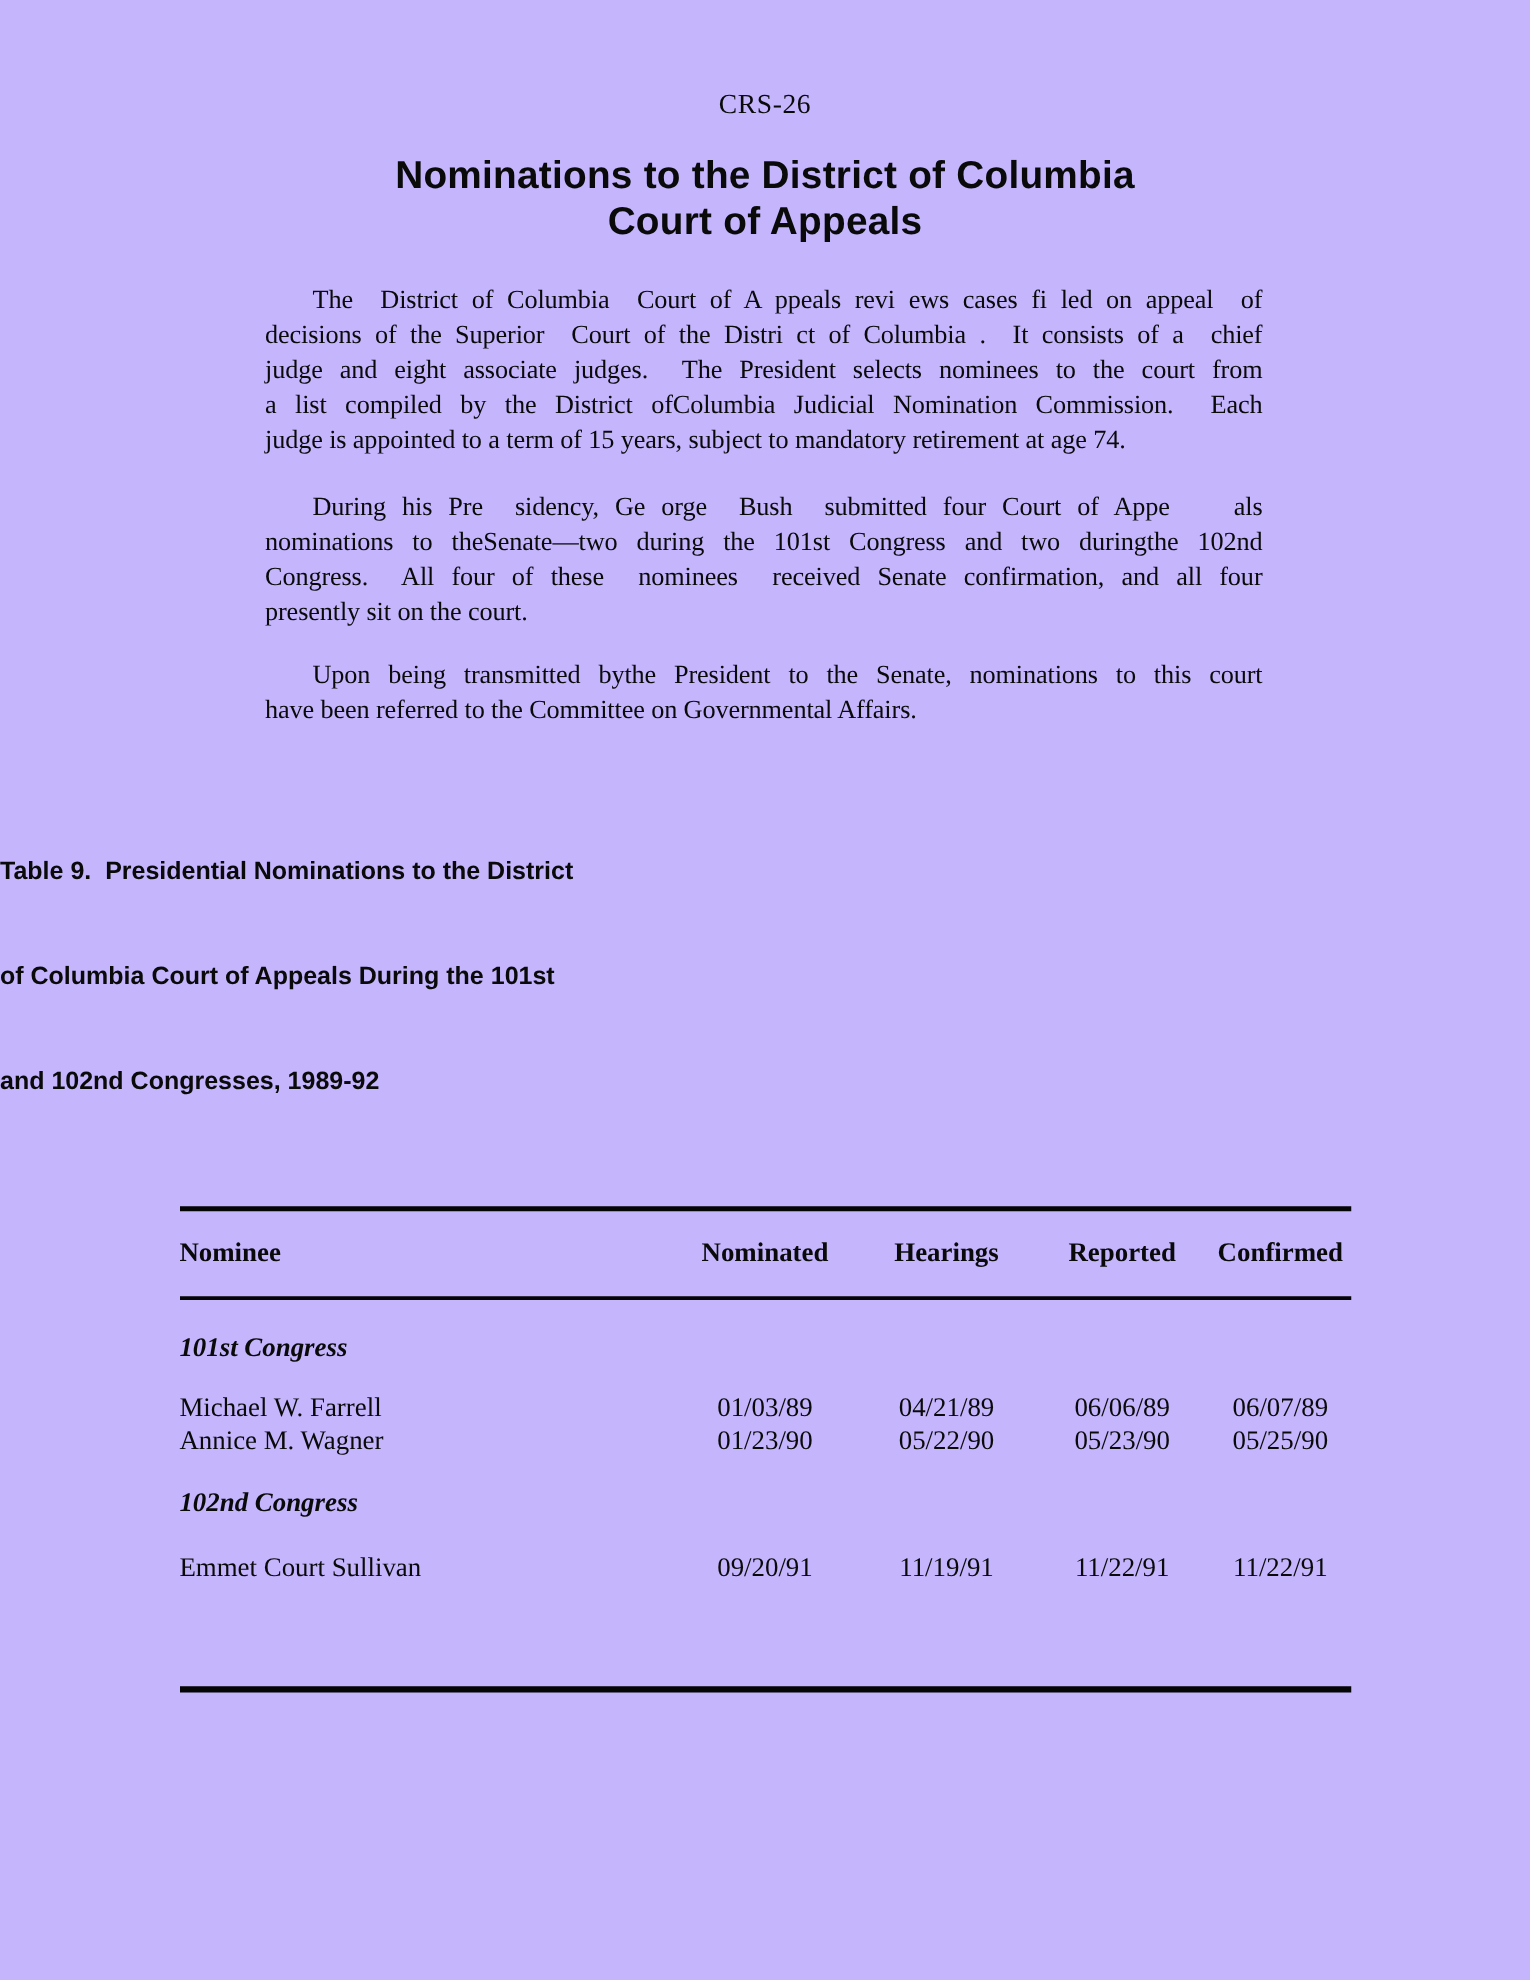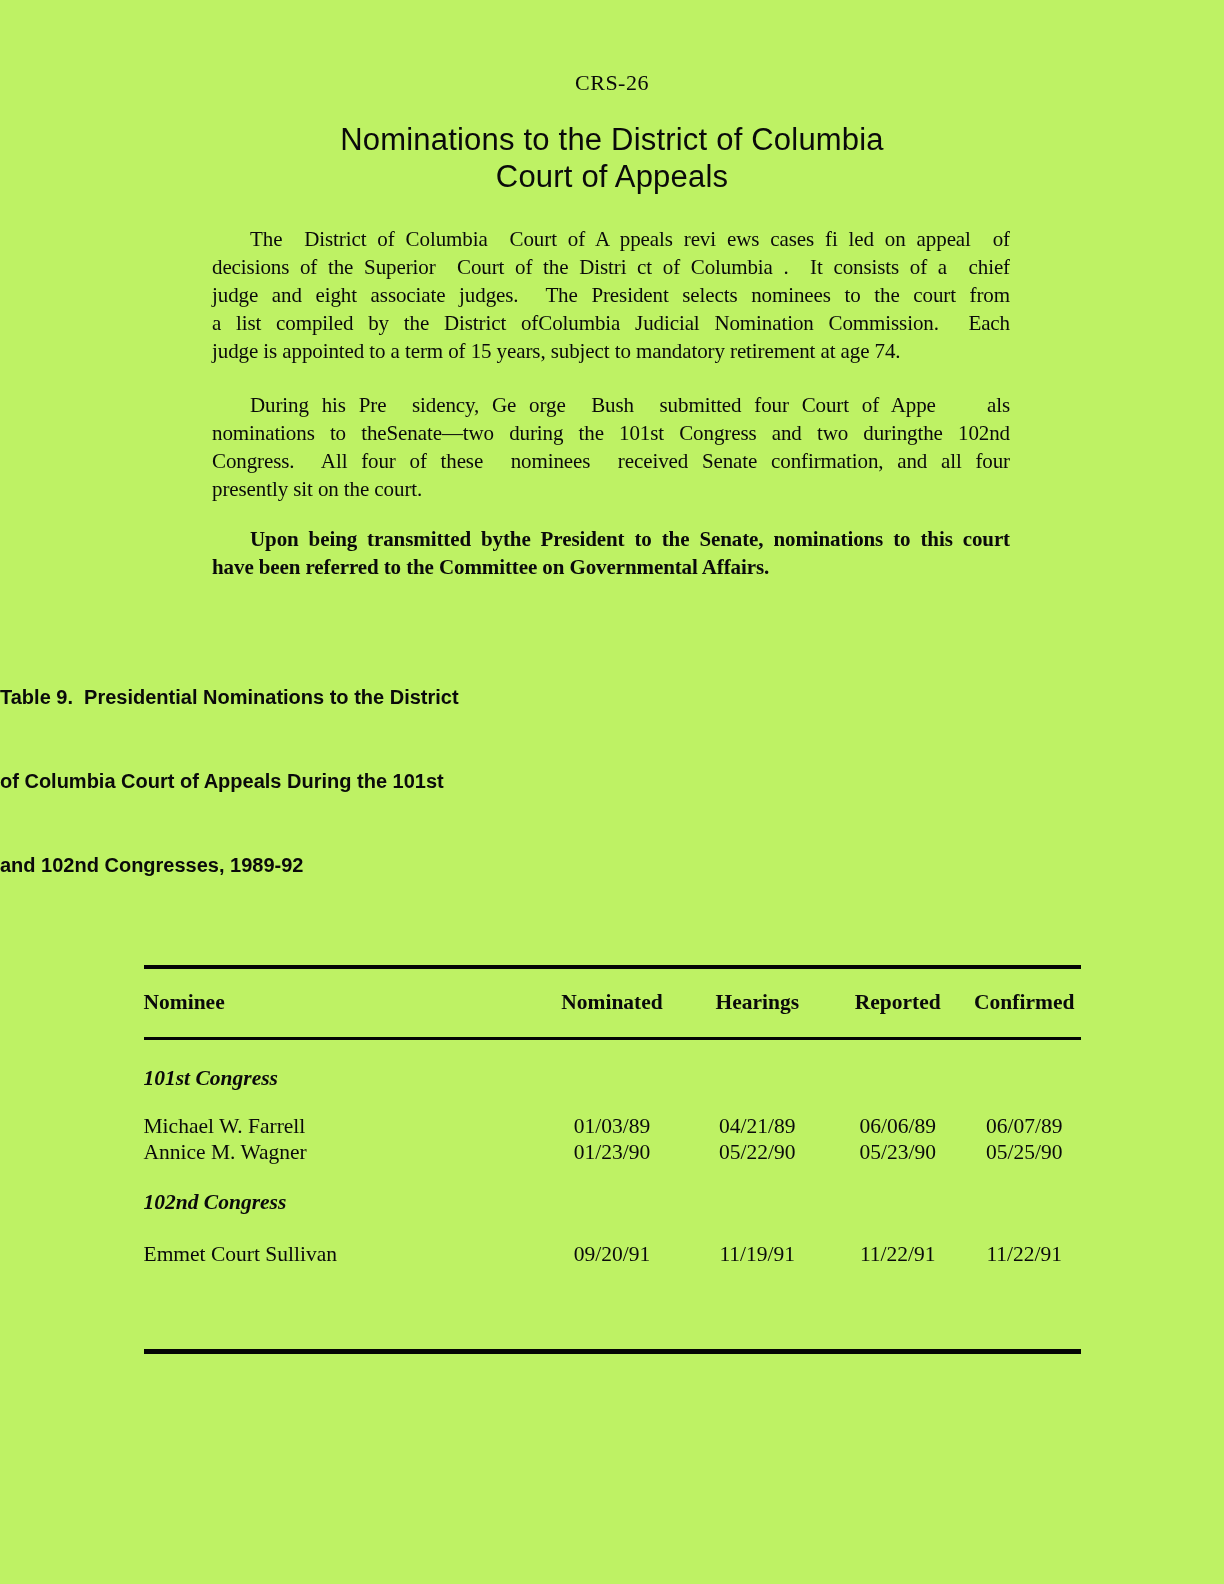--- a/index.html
+++ b/index.html
@@ -1,38 +1,38 @@
 <!DOCTYPE html>
 <html><head>
 <meta charset="utf-8">
 <style>
   html, body { margin: 0; padding: 0; background: #ffffff; }
   .page {
     position: relative;
     width: 1224px;
     height: 1584px;
     margin: 0 auto;
-    background: #bef264;
+    background: #c4b5fd;
     color: #0a0a0a;
     font-family: "Liberation Serif", serif;
     overflow: hidden;
     box-sizing: border-box;
     padding-top: 70px;
   }
   .crs-label {
     text-align: center;
     font-size: 22px;
     line-height: 26px;
     letter-spacing: 0.5px;
   }
   .doc-title {
     margin-top: 25px;
     text-align: center;
     font-family: "Liberation Sans", sans-serif;
-    font-weight: normal;
+    font-weight: bold;
     font-size: 31px;
     line-height: 37px;
     letter-spacing: 0.2px;
   }
   .para {
     width: 798px;
     margin-left: 212px;
     font-size: 21px;
     line-height: 28px;
     letter-spacing: -0.1px;
@@ -40,21 +40,21 @@
   .para .line {
     text-align: justify;
     text-align-last: justify;
     white-space: pre-wrap;
     text-justify: inter-word;
   }
   .para .line.first { padding-left: 38px; }
   .para .line.last  { text-align-last: left; }
   .p1 { margin-top: 30px; }
   .p2 { margin-top: 26px; }
-  .p3 { margin-top: 22px; font-weight: bold; }
+  .p3 { margin-top: 22px; }
   .table-title {
     margin-top: 46px;
     font-family: "Liberation Sans", sans-serif;
     font-weight: bold;
     font-size: 20px;
     line-height: 28px;
     white-space: pre-wrap;
   }
   .table-wrap {
     width: 937px;

